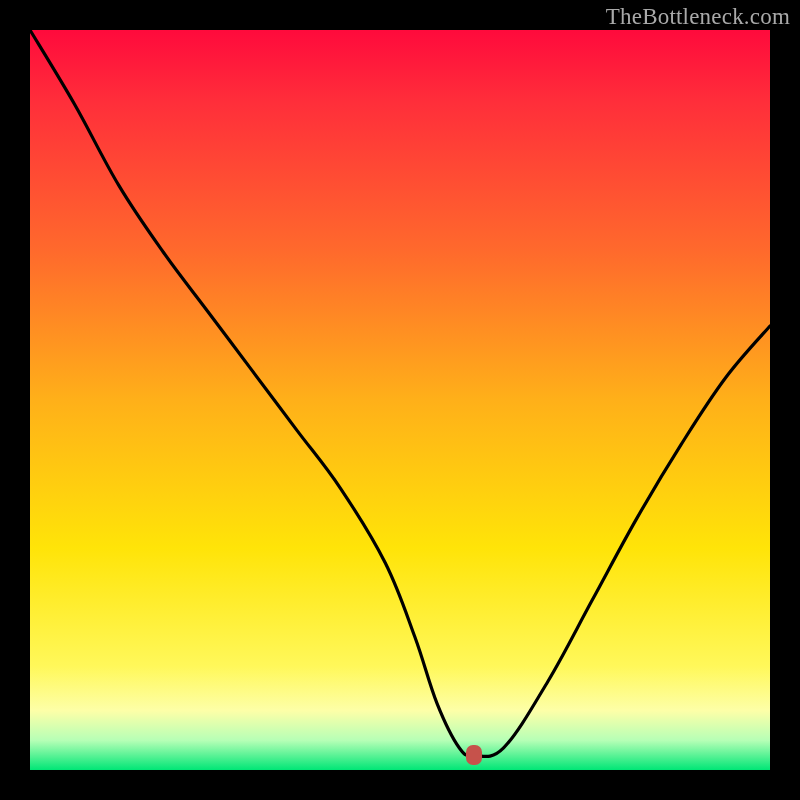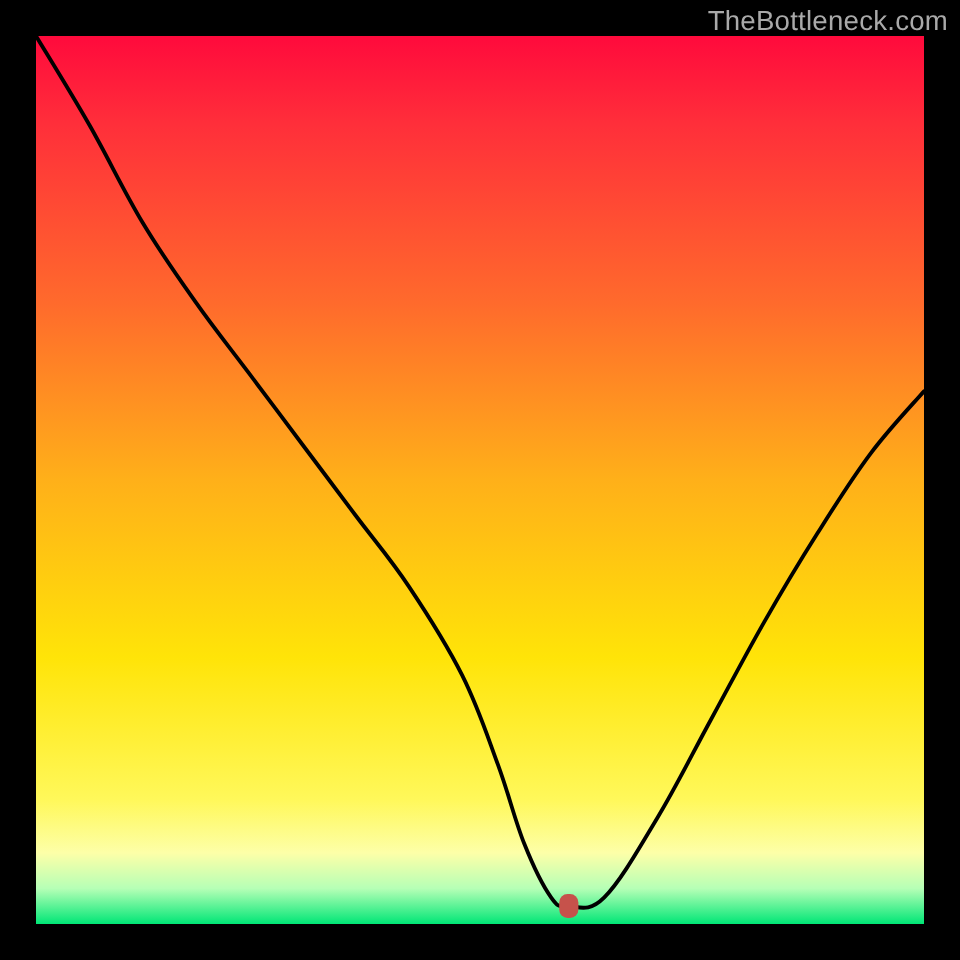--- a/index.html
+++ b/index.html
@@ -34,21 +34,21 @@
       #fff85a 86%,
       #fdffa8 92%,
       #b6ffb6 96%,
       #00e676 100%
     );
   }
   .watermark {
     position: absolute;
     top: 4px;
     right: 10px;
-    font-family: Liberation Sans, sans-serif;
+    font-family: Liberation Serif, serif;
     font-size: 23px;
     font-weight: 500;
     color: #a9a9a9;
     letter-spacing: 0.2px;
     user-select: none;
   }
   svg.curve {
     position: absolute;
     left: 0;
     top: 0;

